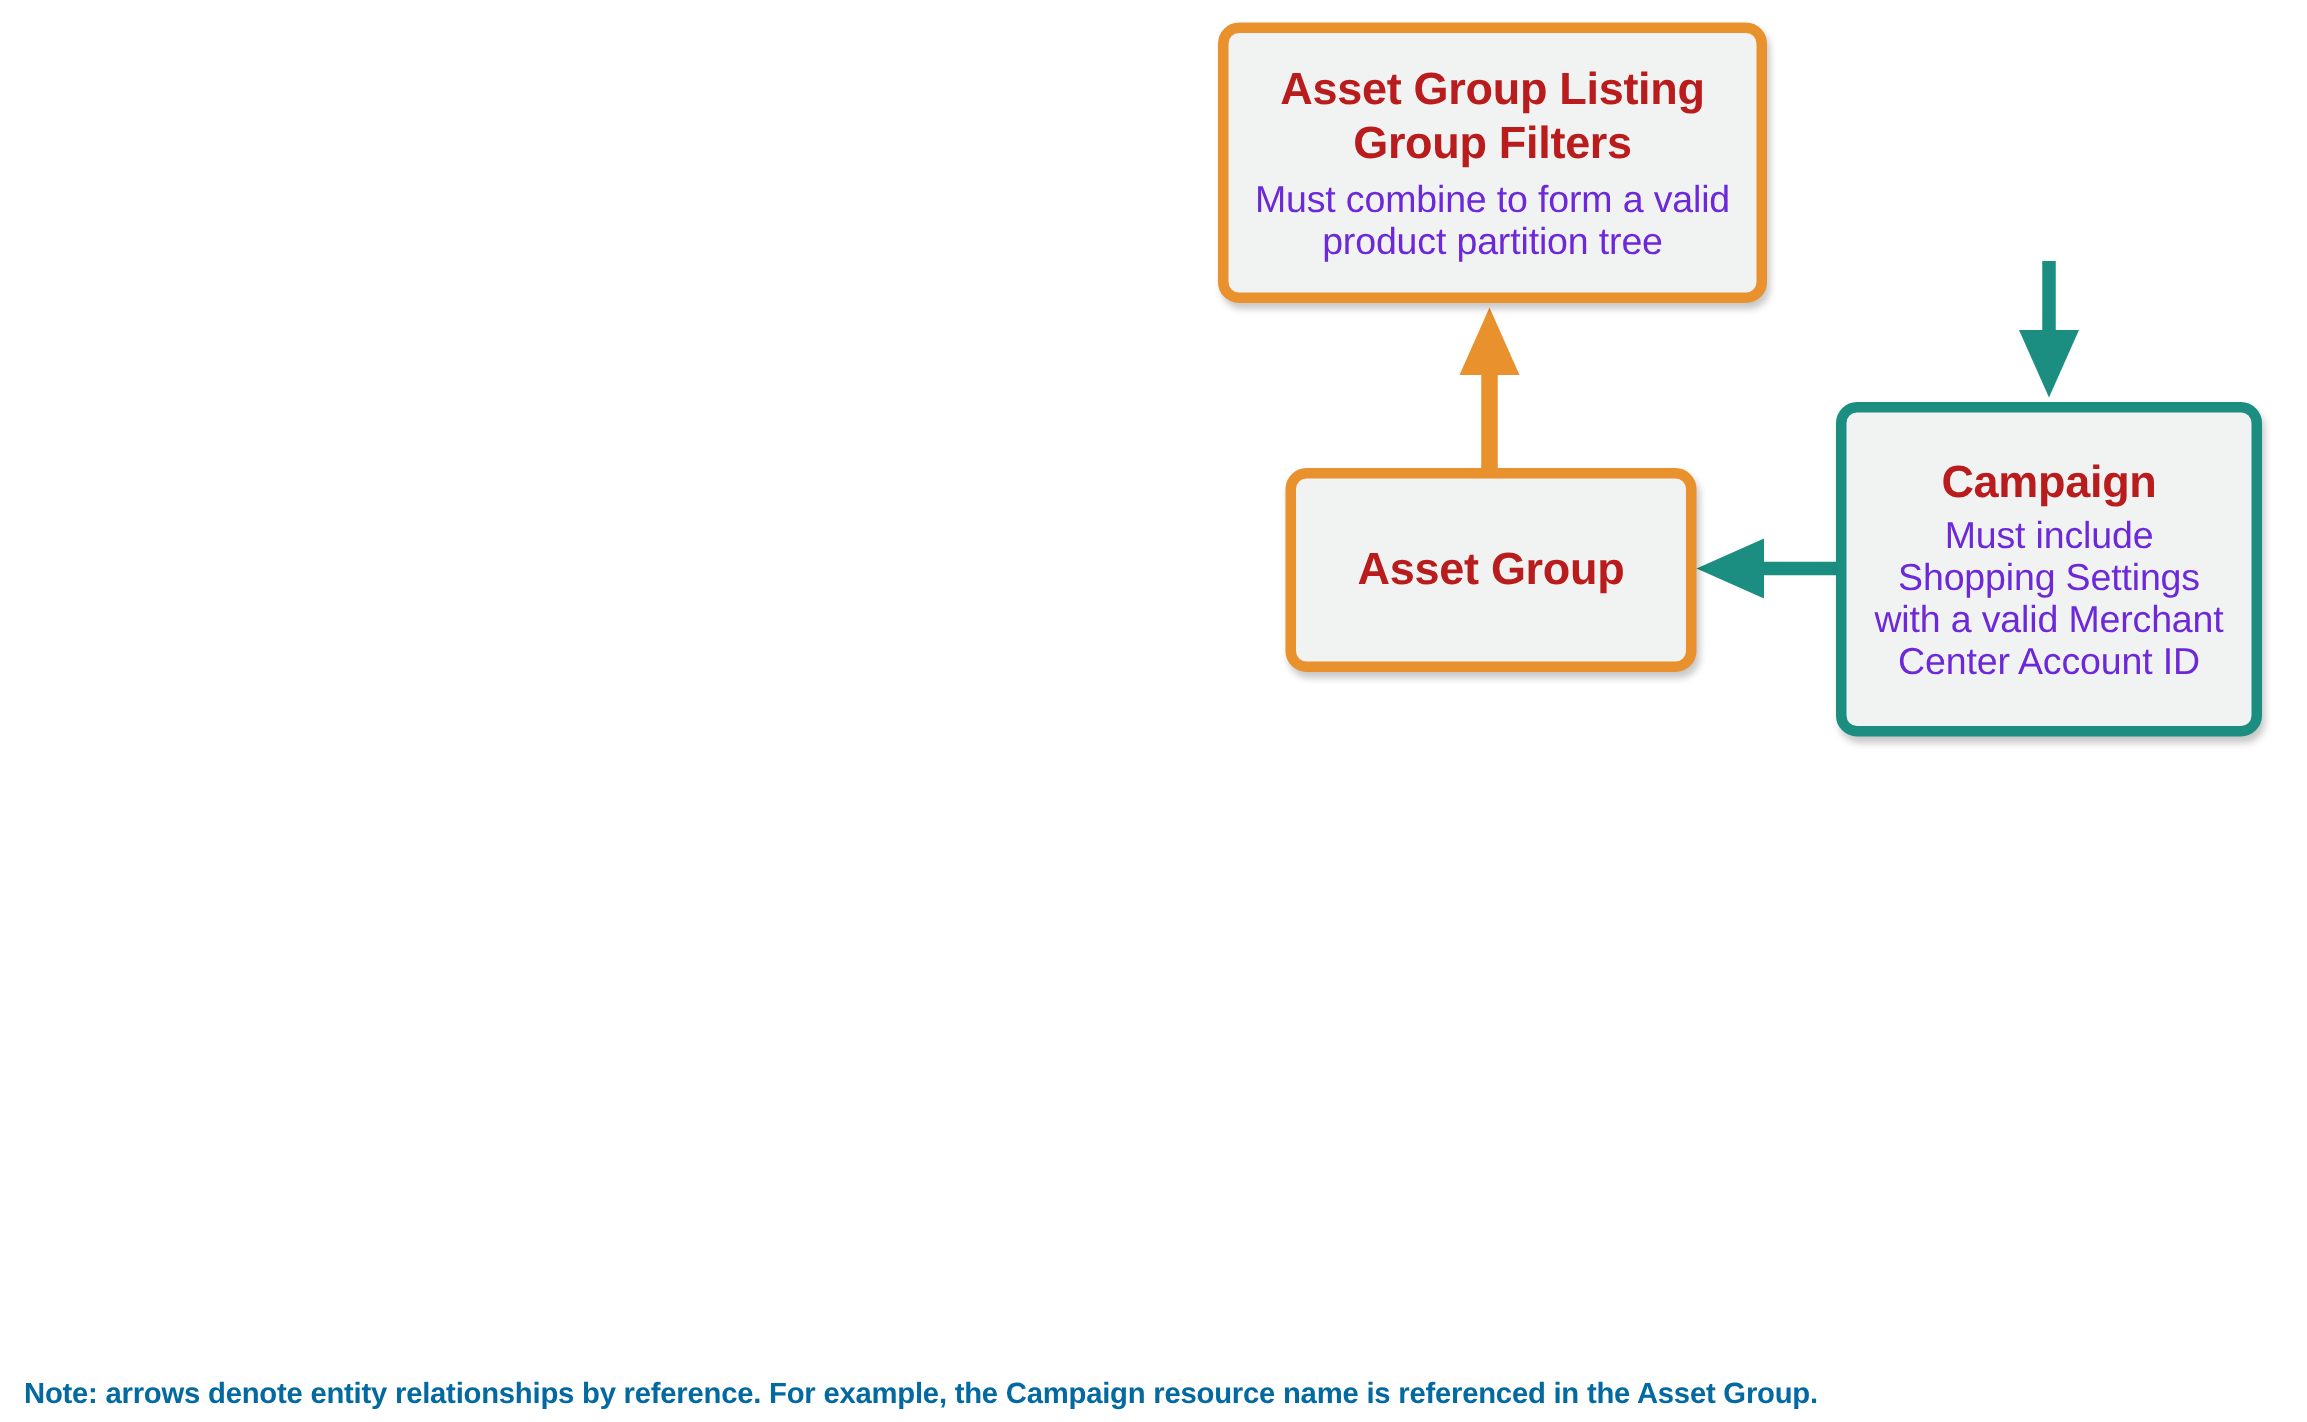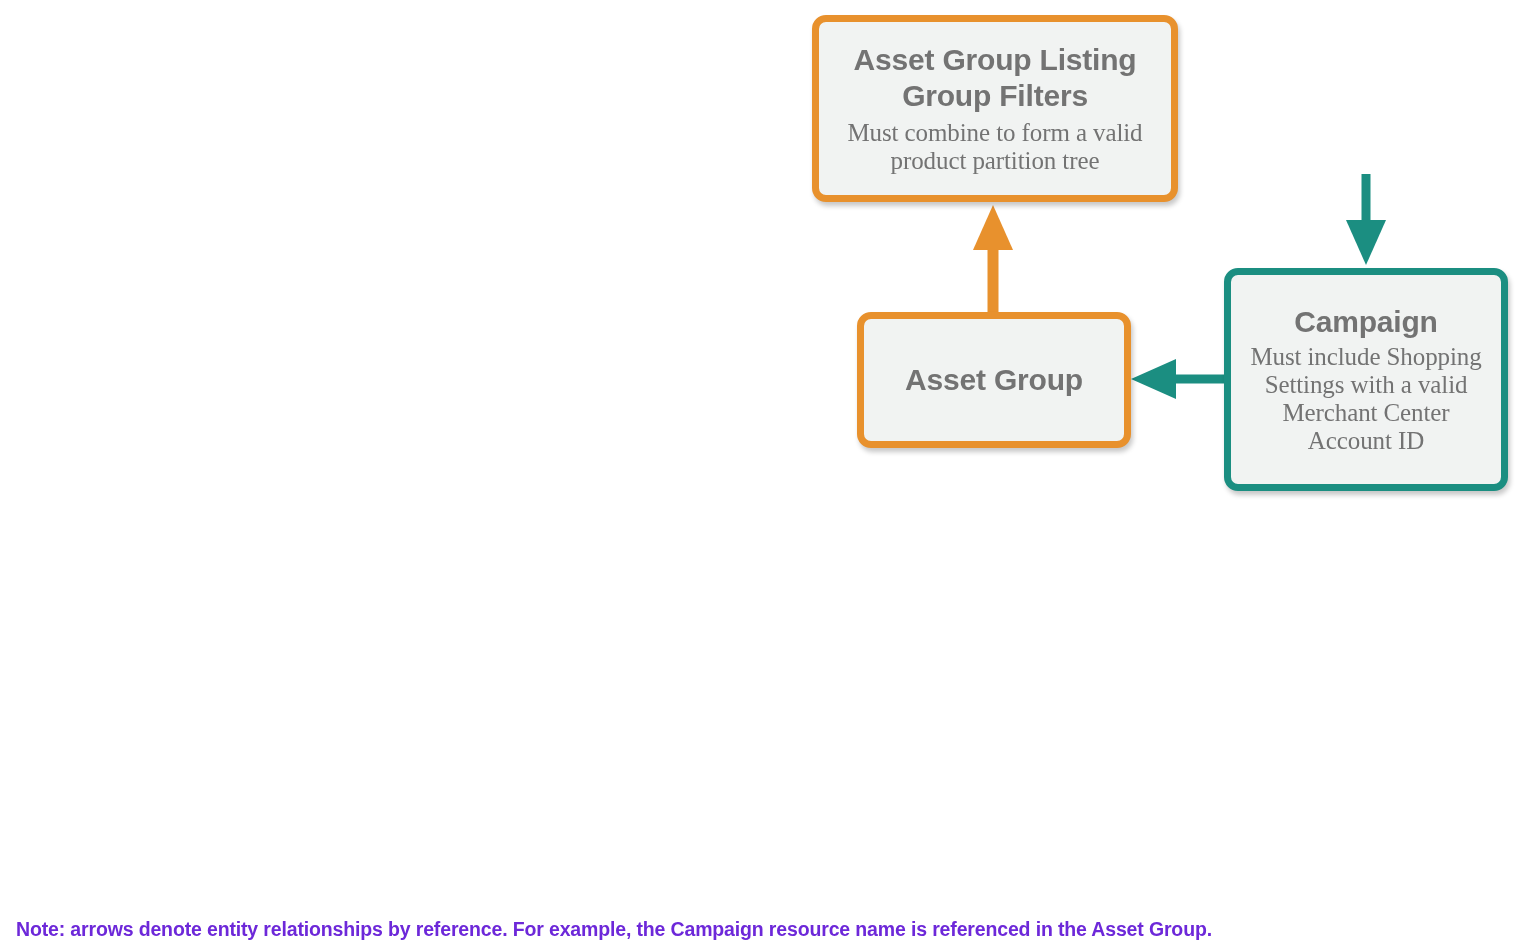--- a/index.html
+++ b/index.html
@@ -41,32 +41,31 @@
     flex-direction: column;
     align-items: center;
     justify-content: center;
     text-align: center;
     box-shadow: 2px 4px 5px rgba(0,0,0,0.22);
     padding: 4px 10px;
   }
   .node-title {
     font-size: 30px;
     font-weight: bold;
-    color: #737373;
+    color: #b91c1c;
     line-height: 1.17;
     letter-spacing: -0.2px;
   }
   .node-desc {
     font-size: 25px;
     font-weight: normal;
-    color: #737373;
+    color: #6d28d9;
     line-height: 1.12;
     margin-top: 6px;
     letter-spacing: -0.1px;
-    font-family: Liberation Serif, serif;
   }
   .node-orange { border-color: #E8912D; }
   .node-teal   { border-color: #1B8E81; }
 
   #node-listing-filters {
     left: 812px;  top: 15px;
     width: 366px; height: 187px;
   }
   #node-campaign-budget {
     left: 1224px; top: 42px;
@@ -82,21 +81,21 @@
   }
   #node-campaign .node-title { margin-bottom: 2px; }
   #node-campaign .node-desc { margin-top: 2px; }
 
   #diagram-note {
     position: absolute;
     left: 16px;
     top: 918px;
     font-size: 19.5px;
     font-weight: bold;
-    color: #6d28d9;
+    color: #0369a1;
     letter-spacing: -0.15px;
     white-space: nowrap;
   }
 </style>
 </head>
 <body>
 
 <div id="diagram-canvas">
 
   <svg id="arrow-layer" viewBox="0 0 1538 948" width="1538" height="948" xmlns="http://www.w3.org/2000/svg">

